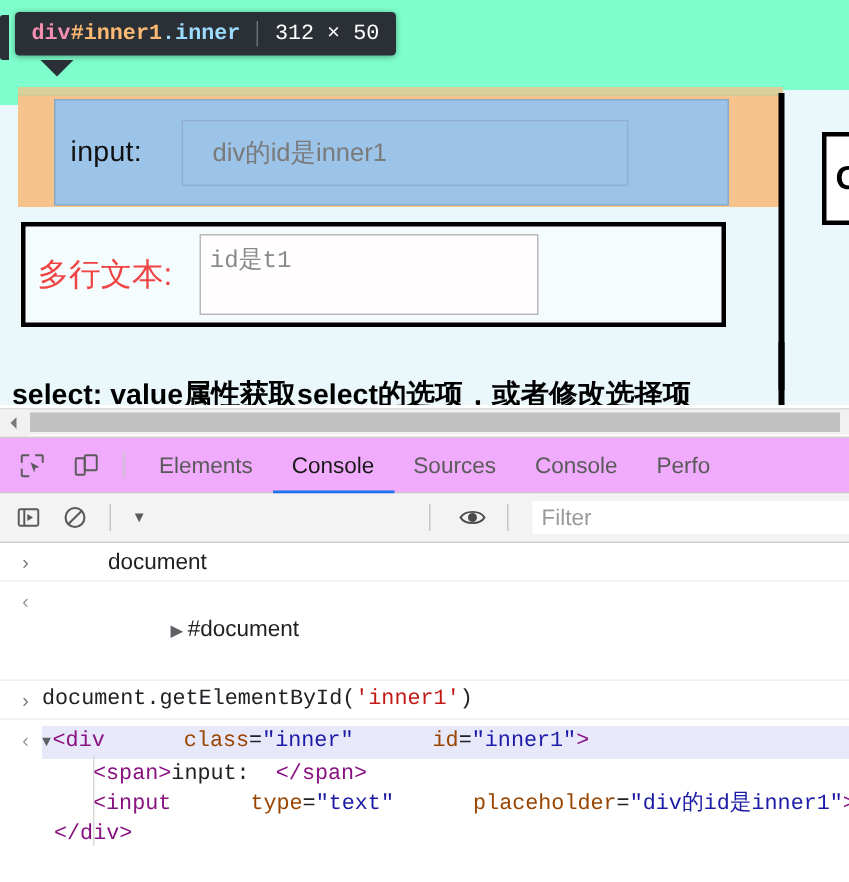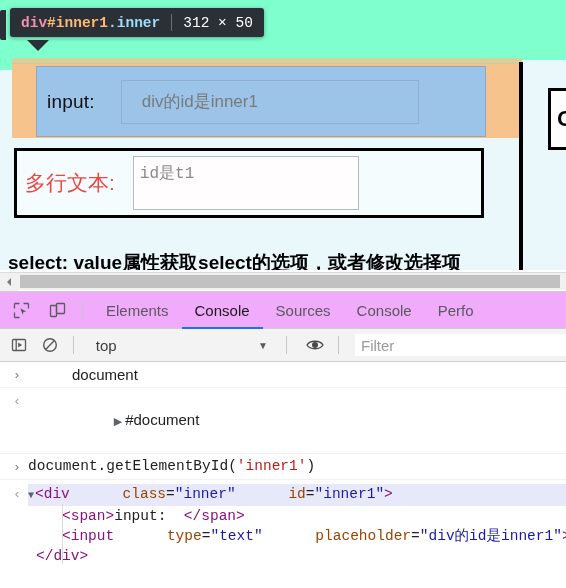--- a/index.html
+++ b/index.html
@@ -498,21 +498,20 @@
       </div>
       <div class="dt-iconbtn">
         <svg width="16" height="16" viewBox="0 0 16 16">
           <circle cx="8" cy="8" r="6.3" stroke="#5a5a5a" stroke-width="1.4" fill="none"></circle>
           <line x1="3.6" y1="12.4" x2="12.4" y2="3.6" stroke="#5a5a5a" stroke-width="1.4"></line>
         </svg>
       </div>
       <div class="dt-sep"></div>
 
       <div class="ctx-select">
-        <span class="ctx-label">top</span>
         <span class="ctx-caret">▼</span>
       </div>
       <div class="dt-sep"></div>
 
       <div class="dt-iconbtn">
         <svg width="18" height="14" viewBox="0 0 18 14">
           <path d="M1 7 C4 2, 14 2, 17 7 C14 12, 4 12, 1 7 Z" stroke="#4a4a4a" stroke-width="1.3" fill="none"></path>
           <circle cx="9" cy="7" r="3" fill="#4a4a4a"></circle>
         </svg>
       </div>

